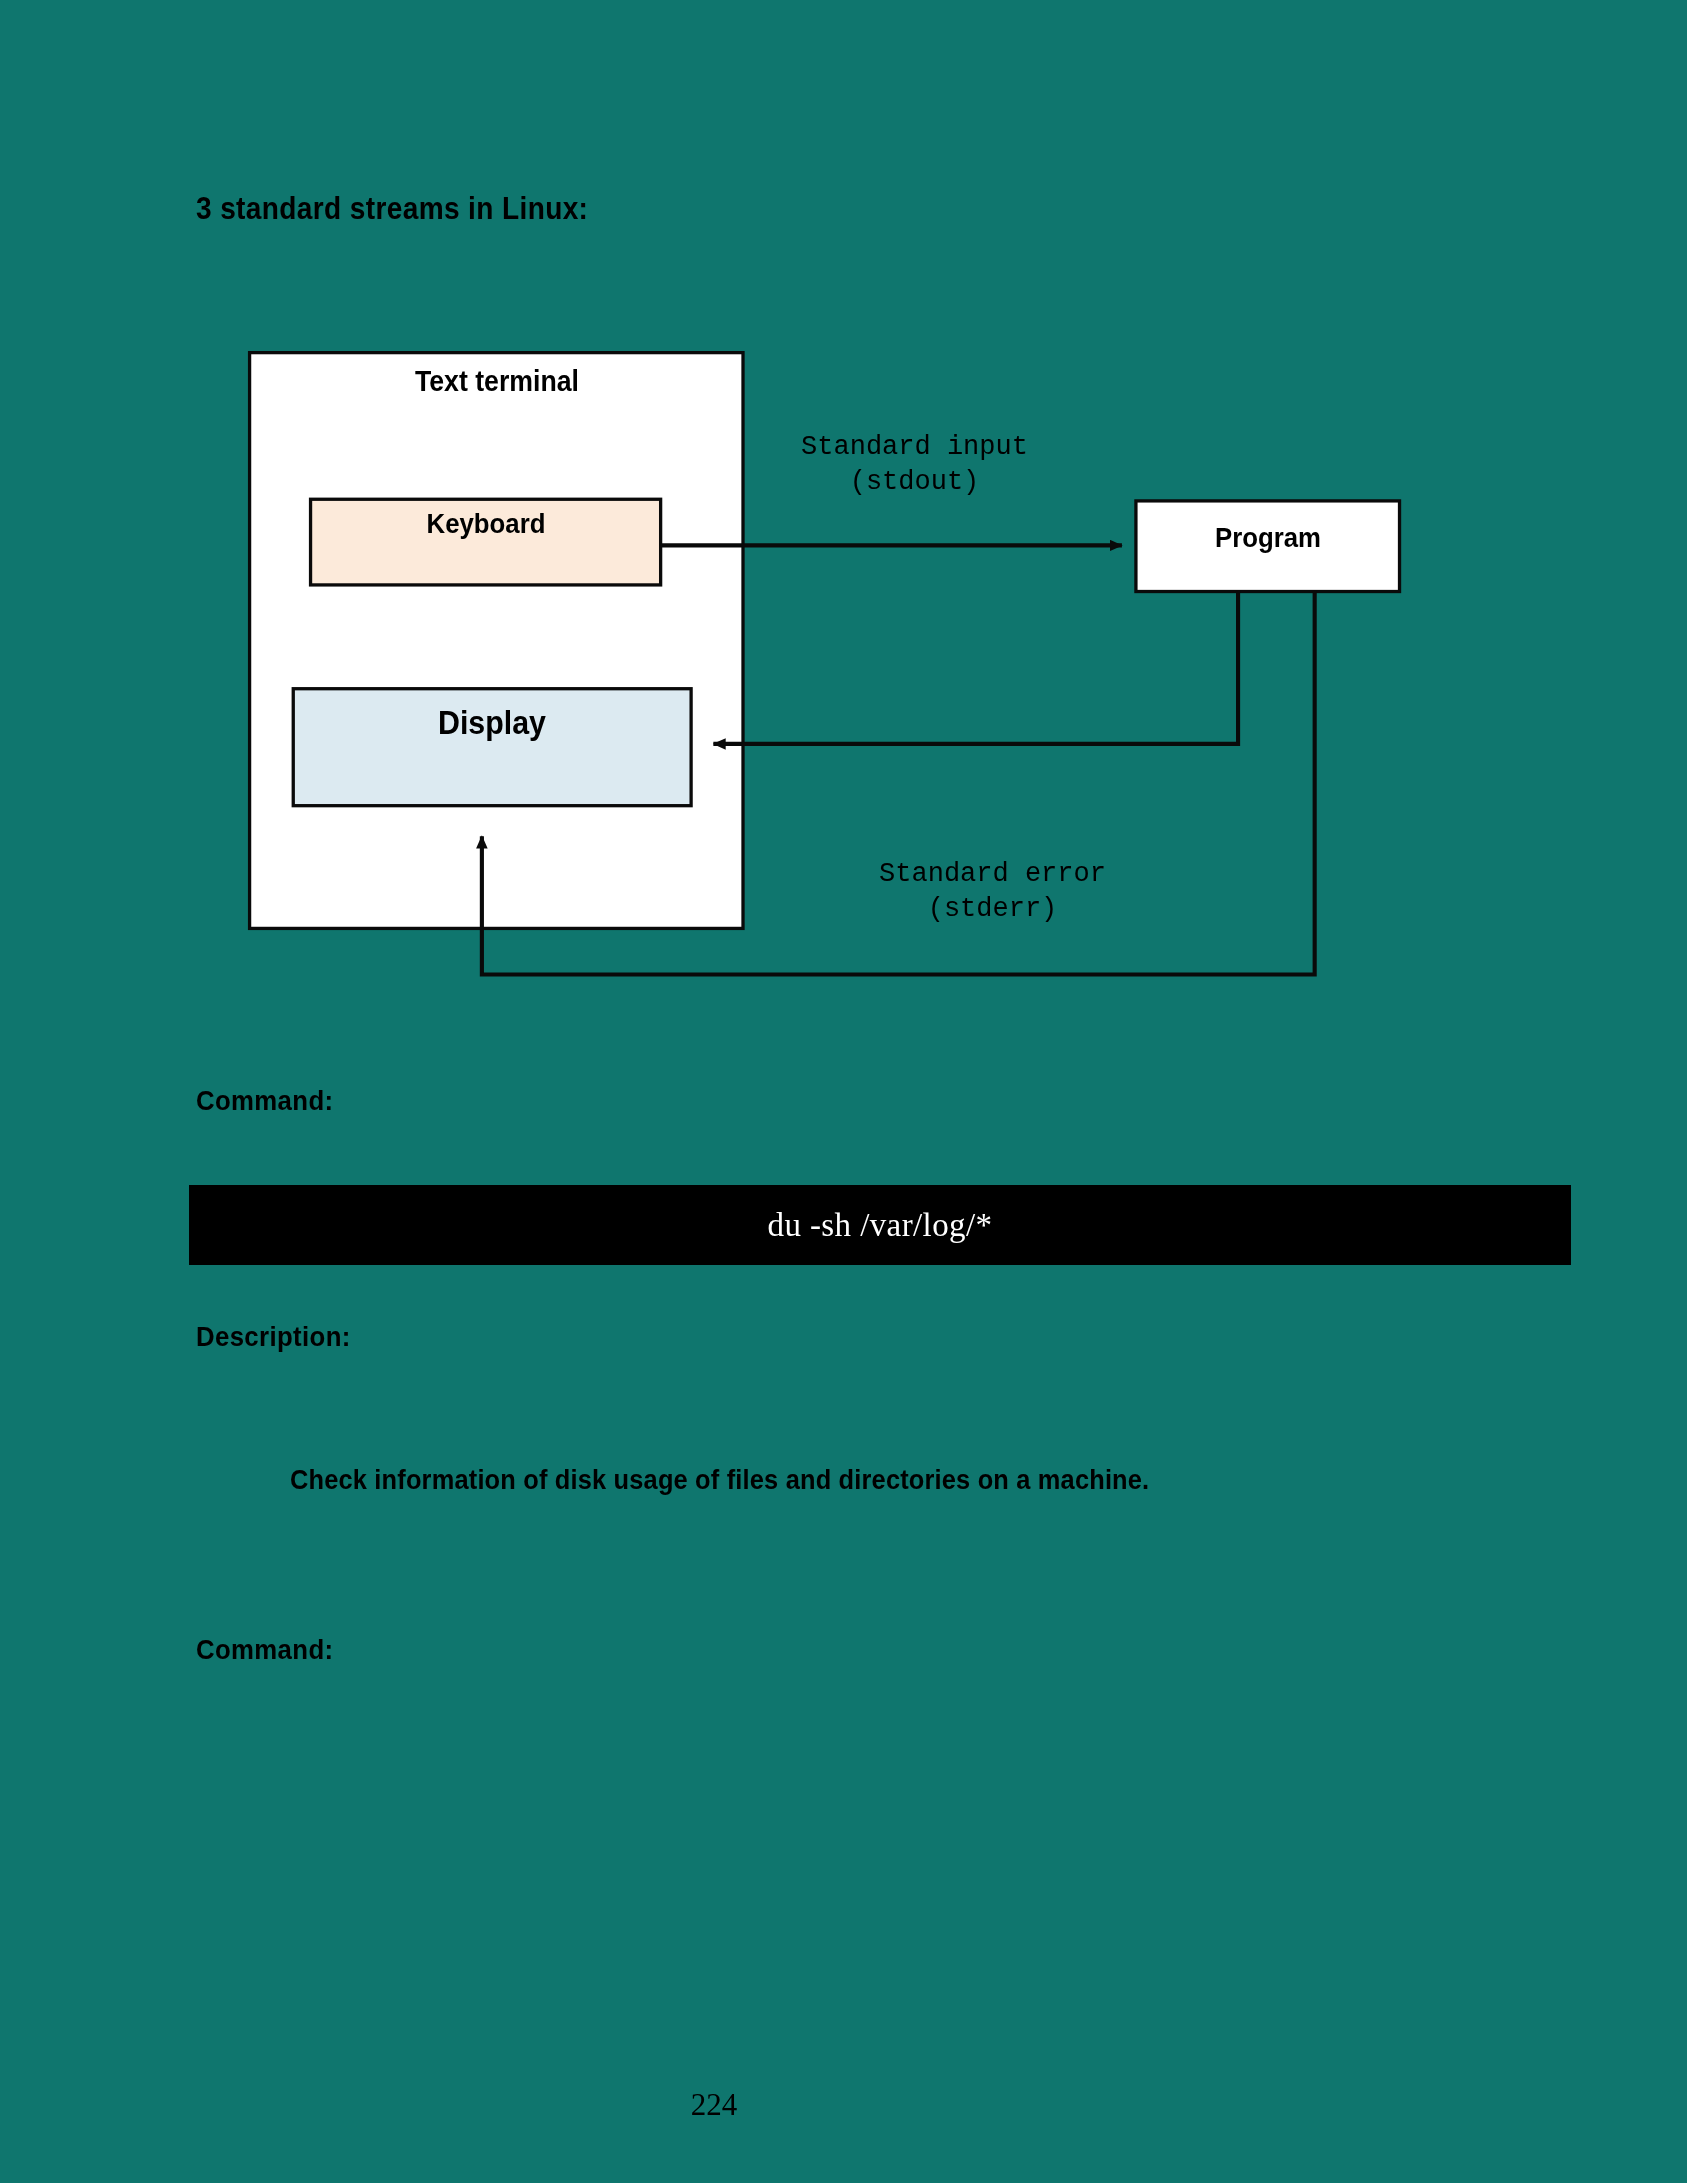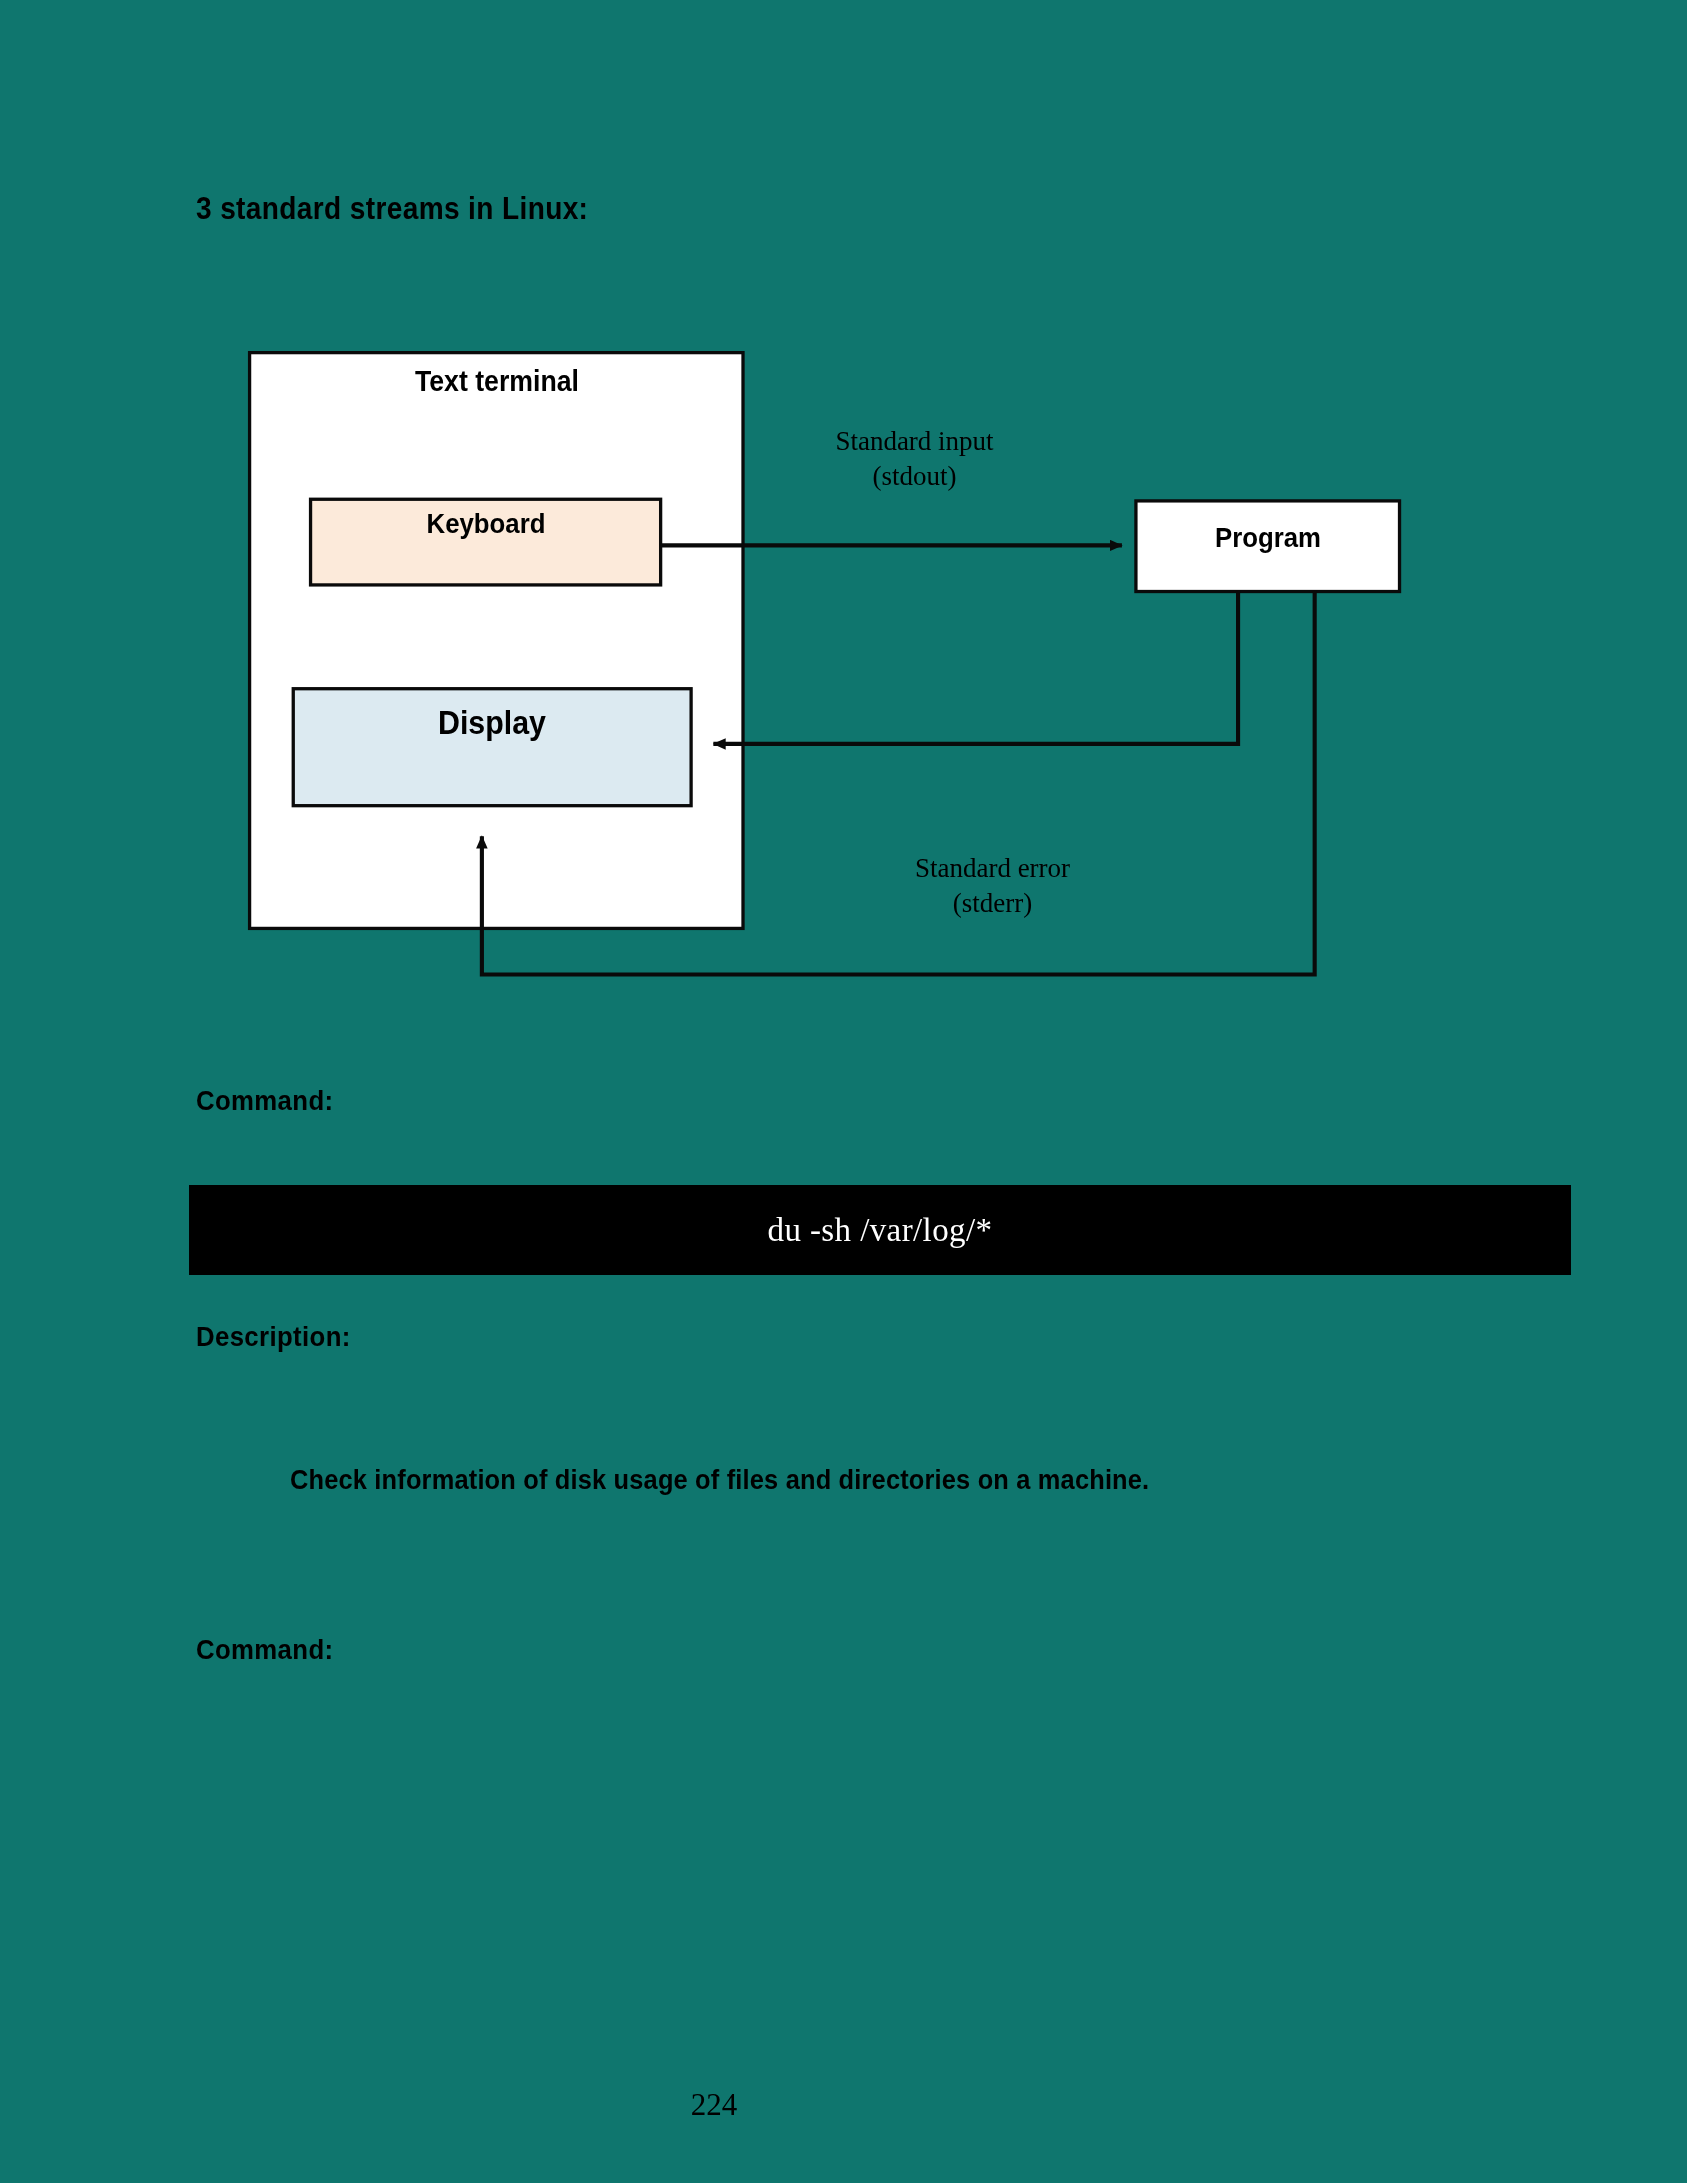--- a/index.html
+++ b/index.html
@@ -83,22 +83,23 @@
   }
 
   .lbl-bold-sans {
     font-family: "Liberation Sans Narrow", "Liberation Sans", sans-serif;
     font-weight: bold;
     transform: scaleX(0.92);
     transform-origin: center center;
   }
 
   .lbl-serif {
-    font-family: Liberation Serif, serif;
+    font-family: Liberation Mono, monospace;
     font-weight: normal;
+    margin-top: 6px;
   }
 
   #label-text-terminal {
     left: 250px;
     top: 365px;
     width: 494px;
     text-align: center;
     font-size: 29px;
   }
 
@@ -149,21 +150,21 @@
     left: 840px;
     top: 851px;
     width: 305px;
   }
 
   
   .cmd-bar {
     position: absolute;
     left: 189px;
     width: 1382px;
-    height: 90px;
+    height: 80px;
     background: #000000;
     display: flex;
     align-items: center;
     justify-content: center;
   }
 
   #cmd-bar-1 { top: 1185px; }
   #cmd-bar-2 { top: 1733px; }
 
   .cmd-text {

